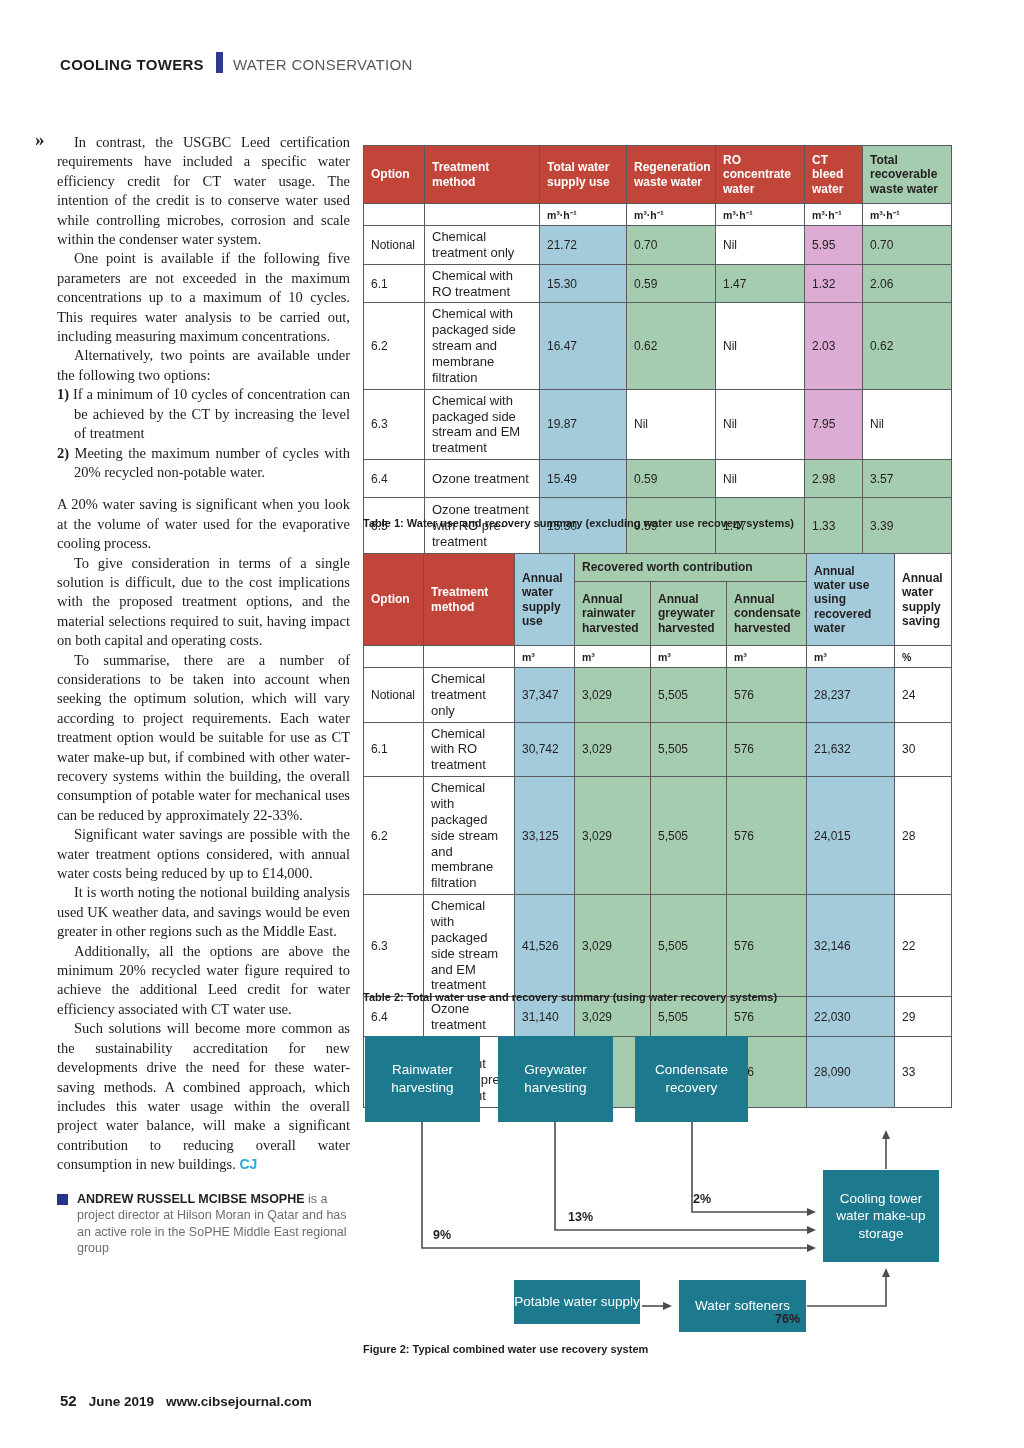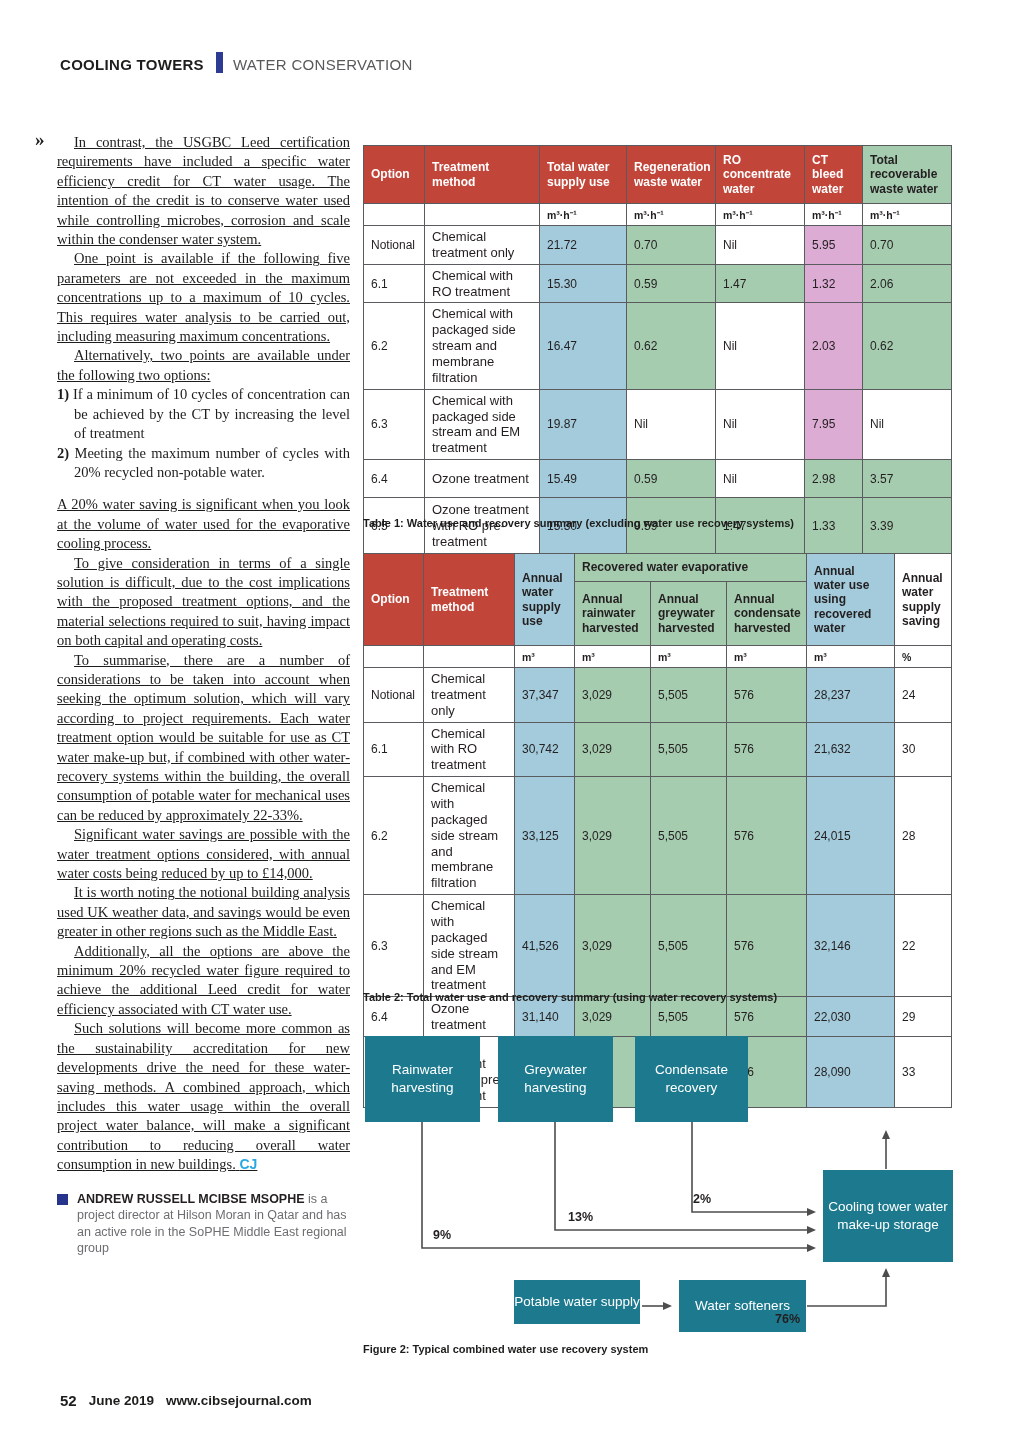--- a/index.html
+++ b/index.html
@@ -10,35 +10,35 @@
   .pagehead{position:absolute;left:60px;top:52px;display:flex;align-items:flex-end;}
   .kicker{font-size:15px;font-weight:bold;letter-spacing:.3px;color:#1d1d1b;}
   .vbar{display:inline-block;width:7px;height:21px;background:#2e3b93;margin:0 10px 0 12px;}
   .topic{font-size:15px;color:#58595b;letter-spacing:.3px;}
 
   
   .leftcol{position:absolute;left:57px;top:133px;width:293px;
            font-family:"Liberation Serif",serif;font-size:14.5px;line-height:19.4px;
            color:#1d1d1b;text-align:justify;}
   .jump{position:absolute;left:-22px;top:-3px;font-size:19px;font-weight:bold;color:#1d1d1b;}
-  .para{margin:0;text-indent:17px;text-decoration:underline;}
+  .para{margin:0;text-indent:17px;}
   .para.noind{text-indent:0;margin-top:13px;}
   .listitem{margin:0;padding-left:17px;text-indent:-17px;}
   .linum{font-weight:bold;}
   .cj{font-family:"Liberation Sans",sans-serif;font-weight:bold;color:#29a8e0;font-size:14px;}
 
   .authorblock{position:relative;margin-top:16px;padding-left:20px;
                font-family:"Liberation Sans",sans-serif;font-size:12.5px;line-height:16.5px;
                text-align:left;}
   .sq{position:absolute;left:0;top:3px;width:11px;height:11px;background:#27348b;}
   .aname{font-weight:bold;color:#231f20;}
   .abio{color:#6d6e71;}
 
   
-  .pagefoot{position:absolute;left:60px;top:1392px;display:flex;align-items:center;
+  .pagefoot{position:absolute;left:60px;top:1392px;display:flex;align-items:flex-end;
             font-weight:bold;color:#1d1d1b;}
   .pgnum{font-size:15px;margin-right:12px;}
   .issue{font-size:13.5px;margin-right:12px;}
   .site{font-size:13.5px;}
 
   
   table.dt{position:absolute;left:363px;width:588px;border-collapse:collapse;table-layout:fixed;
            font-family:"Liberation Sans",sans-serif;color:#231f20;}
   .t1{top:145px;} .t2{top:553px;}
   table.dt th,table.dt td{border:1px solid #5a5b5e;vertical-align:middle;
@@ -215,21 +215,21 @@
       <col style="width:76px">
         <col style="width:80px">
         <col style="width:88px">
         <col style="width:57px">
     </colgroup>
     <thead>
       <tr>
         <th class="red" rowspan="2">Option</th>
         <th class="red" rowspan="2">Treatment method</th>
         <th class="bluehead" rowspan="2">Annual water supply use</th>
-        <th class="greenhead center" colspan="3">Recovered water evaporative</th>
+        <th class="greenhead center" colspan="3">Recovered worth contribution</th>
         <th class="bluehead" rowspan="2">Annual water use using recovered water</th>
         <th class="whitehead" rowspan="2">Annual water supply saving</th>
       </tr>
       <tr>
         <th class="greenhead">Annual rainwater harvested</th>
         <th class="greenhead">Annual greywater harvested</th>
         <th class="greenhead">Annual condensate harvested</th>
       </tr>
     </thead>
     <tbody>
@@ -323,21 +323,21 @@
     </svg>
     <div class="fbox" style="left:2px;top:6px;width:115px;height:86px">
         <span>Rainwater harvesting</span>
       </div>
     <div class="fbox" style="left:272px;top:6px;width:113px;height:86px">
         <span>Condensate recovery</span>
       </div>
     <div class="fbox" style="left:135px;top:6px;width:115px;height:86px">
         <span>Greywater harvesting</span>
       </div>
-    <div class="fbox" style="left:460px;top:140px;width:130px;height:92px">
+    <div class="fbox" style="left:460px;top:140px;width:116px;height:92px">
         <span>Cooling tower water make-up storage</span>
       </div>
     <div class="fbox" style="left:151px;top:250px;width:126px;height:44px">
         <span>Potable water supply</span>
       </div>
     <div class="fbox" style="left:316px;top:250px;width:127px;height:52px">
         <span>Water softeners</span>
       </div>
     <div class="pct" style="left:330px;top:162px">2%</div>
     <div class="pct" style="left:205px;top:180px">13%</div>

